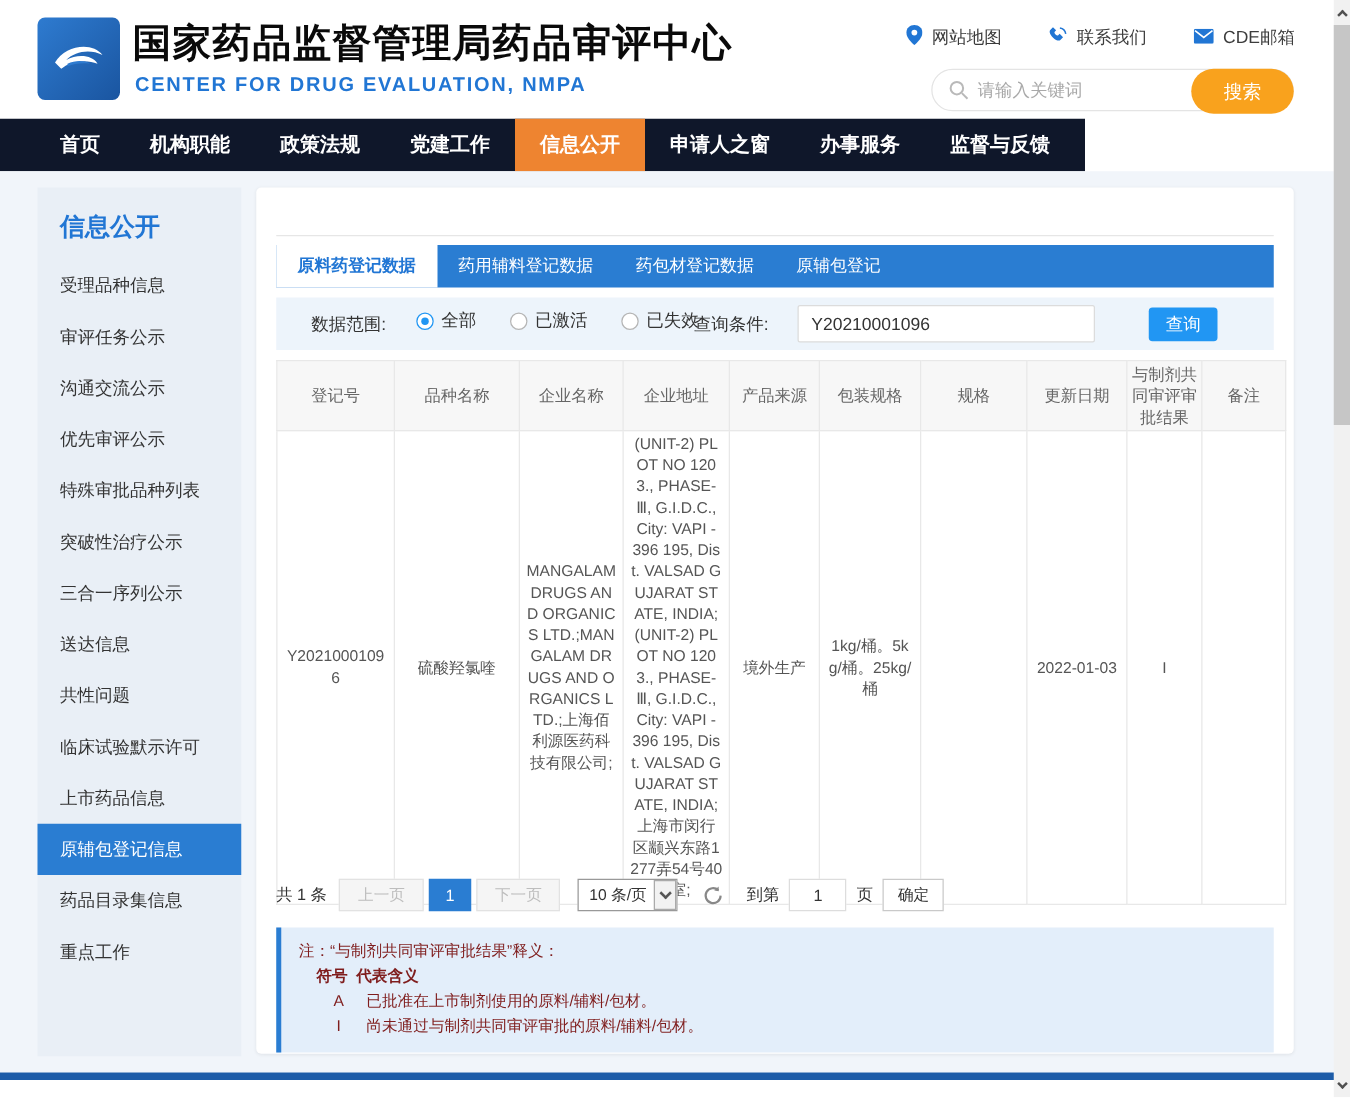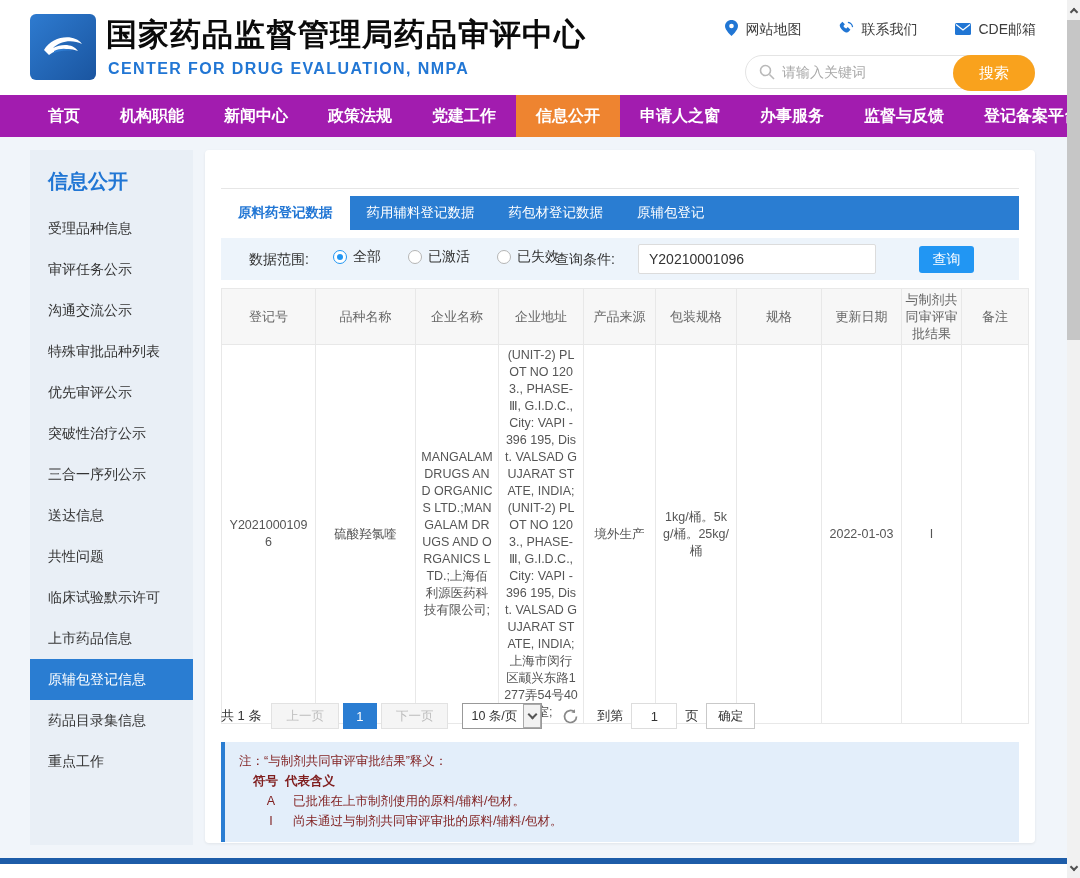--- a/index.html
+++ b/index.html
@@ -18,21 +18,21 @@
   .search-box { position:absolute; left:745px; top:55px; width:290px; height:34px; background:#fff;
                 border:1px solid #e4e4e4; border-radius:17px; }
   .search-glass { position:absolute; left:13px; top:8px; }
   .search-input { position:absolute; left:36px; top:1px; width:170px; height:30px; border:none; outline:none;
                   font-size:14px; color:#333; background:transparent; font-family:inherit; }
   .search-input::placeholder { color:#a9a9a9; }
   .search-btn { position:absolute; right:-1px; top:-1px; width:82px; height:36px; border:none; border-radius:18px;
                 background:#f9a21d; color:#fff; font-size:15px; cursor:pointer; font-family:Liberation Mono, monospace; }
 
   
-  .navbar { position:absolute; left:0; top:95px; width:1080px; height:42px; background:#a21caf;
+  .navbar { position:absolute; left:0; top:95px; width:868px; height:42px; background:#0f172a;
             display:flex; align-items:stretch; padding-left:28px; }
   .nav-item { display:flex; align-items:center; padding:0 20px; color:#fff; font-size:16px; font-weight:bold; cursor:pointer; white-space:nowrap; }
   .nav-item.active { background:#ee8430; }
   .nav-sep { width:1px; height:15px; background:rgba(255,255,255,.55); align-self:center; }
 
   
   .body-bg { position:absolute; left:0; top:137px; width:1080px; height:721px; background:#f1f5fa; }
   .footer-line { position:absolute; left:0; top:858px; width:1080px; height:6px; background:#1d5ca8; }
 
   
@@ -163,21 +163,20 @@
       <input class="search-input" placeholder="请输入关键词" style="">
       <button class="search-btn">搜索</button>
     </div>
   </div>
 
   <div class="navbar" id="navbar">
       <span class="nav-item">首页</span>
       <span class="nav-sep"></span>
       <span class="nav-item">机构职能</span>
       <span class="nav-sep"></span>
-      <span class="nav-item">新闻中心</span>
       <span class="nav-sep"></span>
       <span class="nav-item">政策法规</span>
       <span class="nav-sep"></span>
       <span class="nav-item">党建工作</span>
       <span class="nav-sep"></span>
       <span class="nav-item active">信息公开</span>
       <span class="nav-sep"></span>
       <span class="nav-item">申请人之窗</span>
       <span class="nav-sep"></span>
       <span class="nav-item">办事服务</span>
@@ -188,22 +187,22 @@
     </div>
 
   <div class="body-bg"></div>
 
   <div class="sidebar">
     <div class="sb-title">信息公开</div>
     <div id="sb-items">
         <div class="sb-item">受理品种信息</div>
         <div class="sb-item">审评任务公示</div>
         <div class="sb-item">沟通交流公示</div>
+        <div class="sb-item">优先审评公示</div>
         <div class="sb-item">特殊审批品种列表</div>
-        <div class="sb-item">优先审评公示</div>
         <div class="sb-item">突破性治疗公示</div>
         <div class="sb-item">三合一序列公示</div>
         <div class="sb-item">送达信息</div>
         <div class="sb-item">共性问题</div>
         <div class="sb-item">临床试验默示许可</div>
         <div class="sb-item">上市药品信息</div>
         <div class="sb-item active">原辅包登记信息</div>
         <div class="sb-item">药品目录集信息</div>
         <div class="sb-item">重点工作</div>
       </div>

